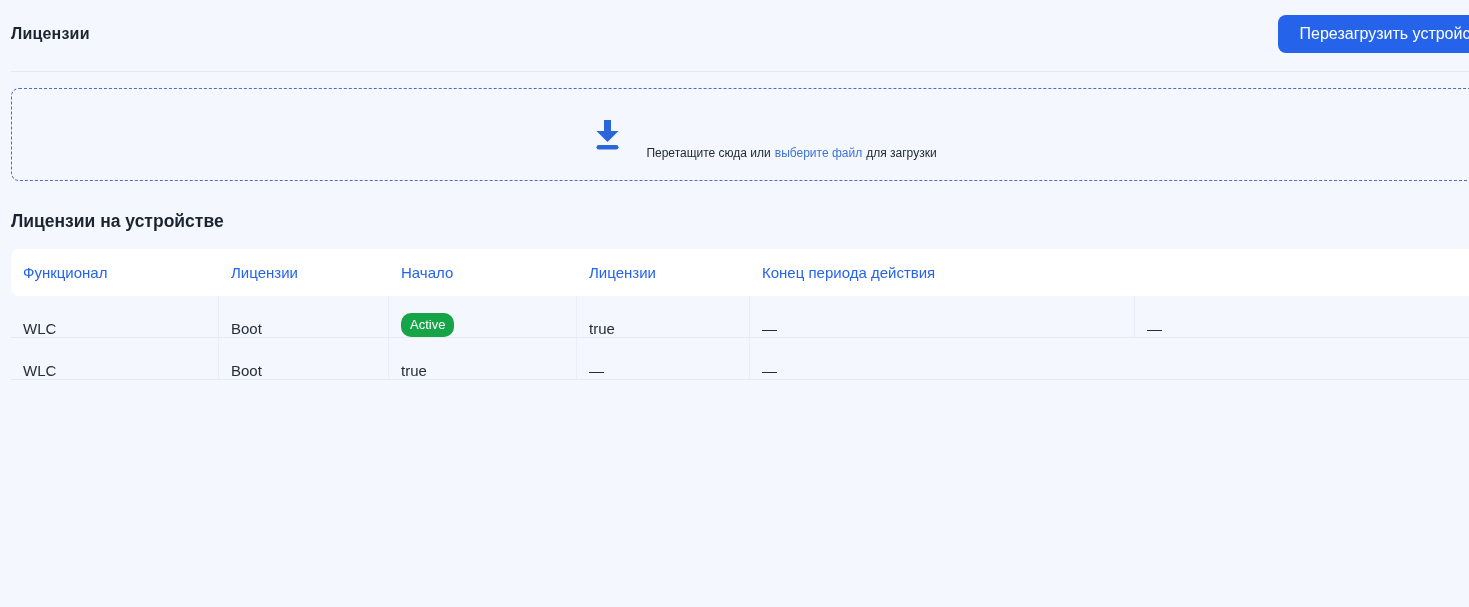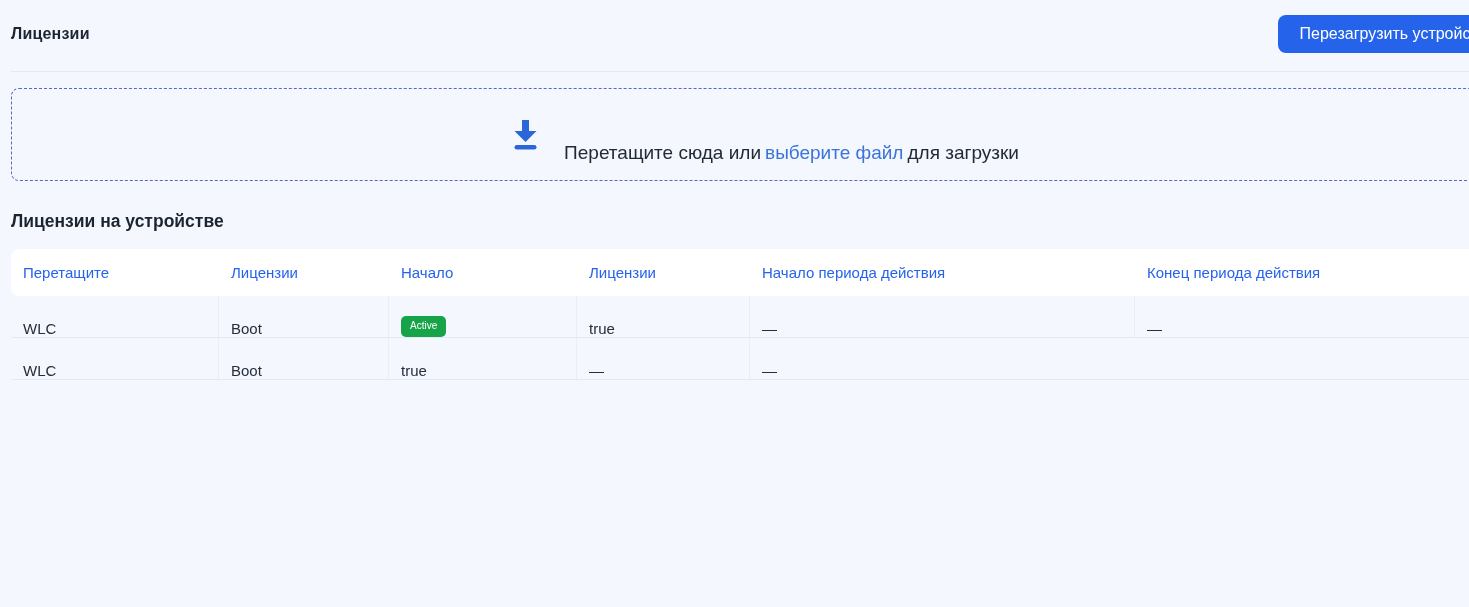--- a/index.html
+++ b/index.html
@@ -21,39 +21,39 @@
   }
   .divider { margin-top:18px; border-bottom:1px solid #e3e8f1; }
 
   
   .dropzone {
     margin-top:16px; height:93px;
     border:1px dashed #5767c6; border-radius:8px;
     display:flex; align-items:center; justify-content:center; gap:22px;
   }
   .dz-icon { width:33px; height:31px; flex:0 0 auto; }
-  .dropzone-text { font-size:19px; color:#212b36;margin-top:36px; }
+  .dropzone-text { font-size:12px; color:#212b36;margin-top:36px; }
   .file-link { color:#3b74d9; cursor:pointer; margin:0 4px; }
 
   
   .section-title { margin-top:30px; font-size:17.5px; font-weight:700; color:#1b2430; }
 
   
   .table { margin-top:17px; font-size:15px; }
   .thead, .trow { display:grid; grid-template-columns:208px 170px 188px 173px 385px 1fr; }
   .thead {
     background:#ffffff; border-radius:8px; height:47px; align-items:center;
   }
   .th { padding-left:12px; color:#2563eb; font-size:15px; }
   .trow { height:42px; border-bottom:1px solid #e4e9f2; color:#252e3a; }
   .td { padding-left:12px; height:100%; display:flex; align-items:flex-end; border-right:1px solid #e9eef6; }
   .td:last-child { border-right:none; }
   .badge {
-    color:#ffffff; font-size:10px; line-height:1;
-    padding:5px 9px 6px; border-radius:5px; display:inline-block;
+    color:#ffffff; font-size:13px; line-height:1;
+    padding:5px 9px 6px; border-radius:10px; display:inline-block;
   }
 </style>
 </head>
 <body>
 
 <div class="page">
 
   <div class="topbar">
     <h1 class="page-title">Лицензии</h1>
     <button class="reboot-btn">Перезагрузить устройство</button>
@@ -69,25 +69,24 @@
       </svg>
     </span>
     <span class="dropzone-text"><span>Перетащите сюда или</span><span class="file-link">выберите файл</span><span>для загрузки</span></span>
   </div>
 
   <h2 class="section-title">Лицензии на устройстве</h2>
 
   <div class="table">
 
     <div class="thead">
-      <div class="th">Перетащите</div>
+      <div class="th">Функционал</div>
       <div class="th">Лицензии</div>
       <div class="th">Начало</div>
       <div class="th">Лицензии</div>
-      <div class="th">Начало периода действия</div>
       <div class="th">Конец периода действия</div>
     </div>
 
     <div class="trow">
       <div class="td">
           <span>WLC</span>
         </div>
       <div class="td">
           <span>Boot</span>
         </div>

